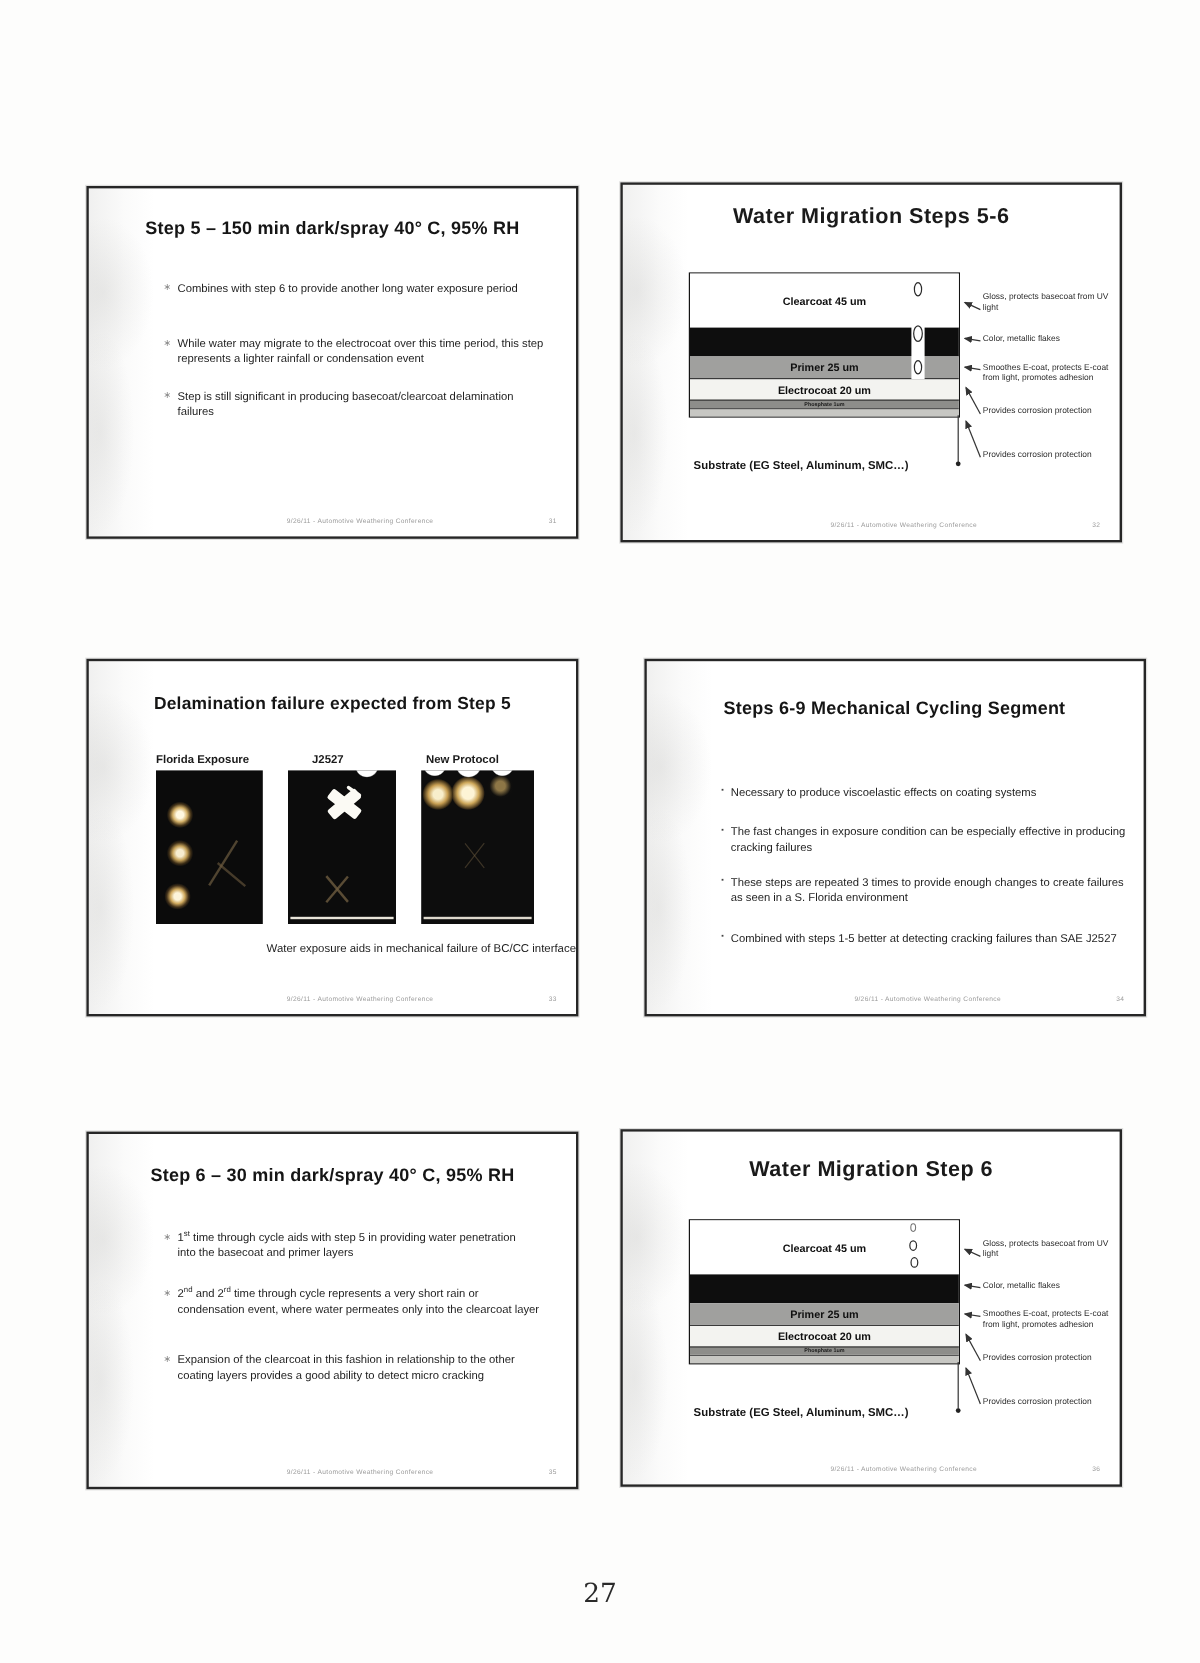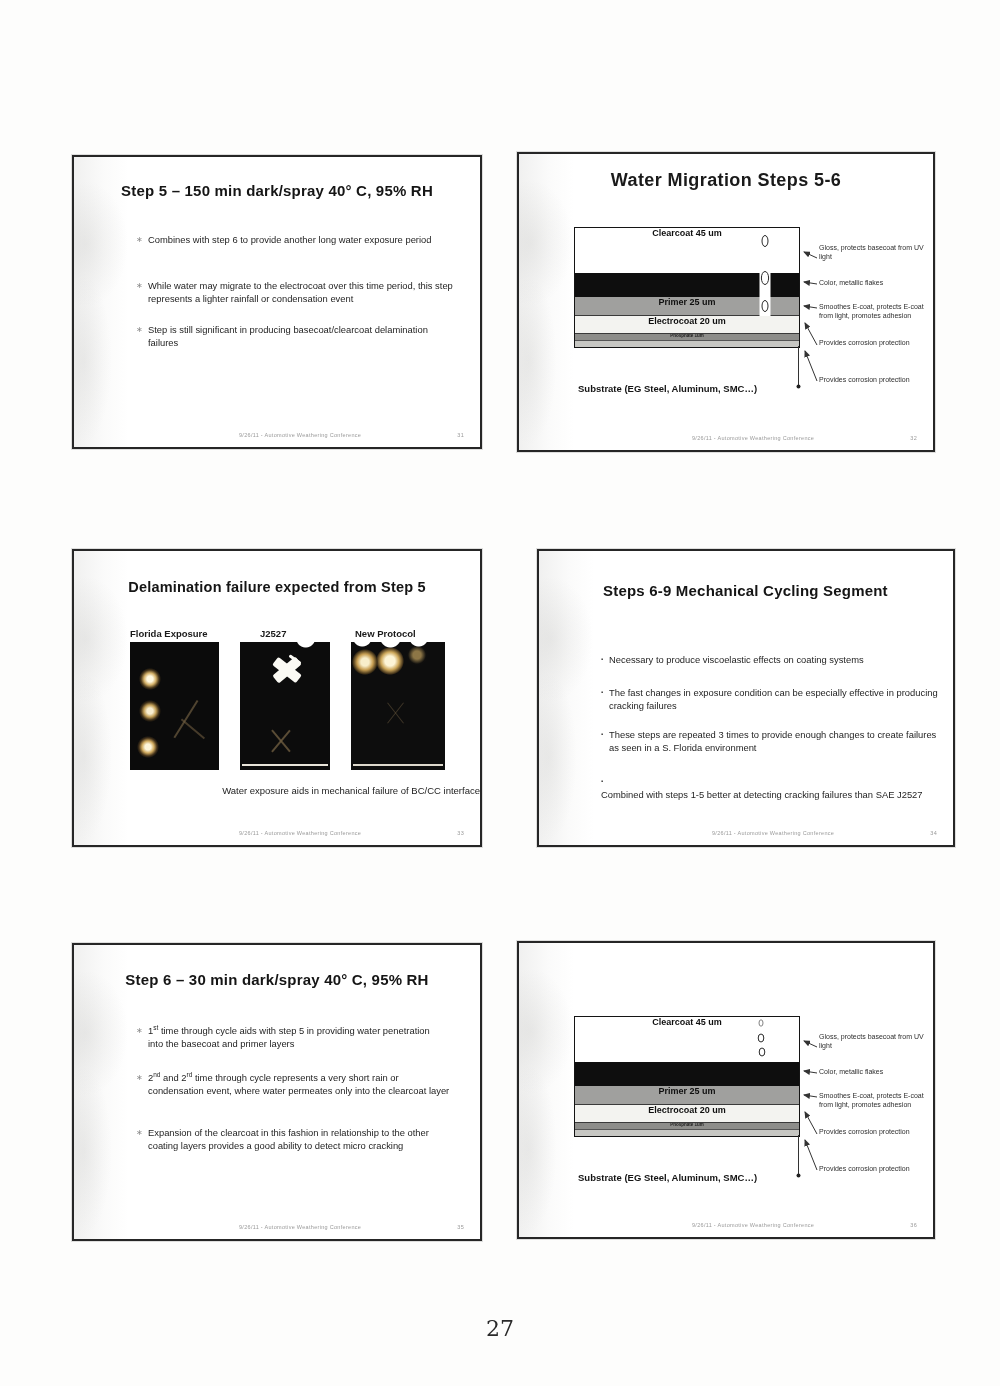--- a/index.html
+++ b/index.html
@@ -18,21 +18,21 @@
   .bullet{position:absolute;display:flex;align-items:flex-start;color:#1e1e1e;}
   .bmark{flex:0 0 12px;font-size:8px;color:#8a8a8a;line-height:13px;}
   .bmark.sq{font-size:6px;color:#444;flex:0 0 8px;line-height:13px;}
   .btext{font-size:9.4px;line-height:1.42;color:#1e1e1e;}
   sup{font-size:6.5px;line-height:0;}
   .footer{position:absolute;bottom:9px;right:16px;width:225px;display:flex;
           justify-content:space-between;font-size:5.5px;color:#9a9a9a;
           filter:blur(.4px);letter-spacing:.3px;}
   
   .stack{position:absolute;border:1.4px solid #141414;}
-  .layer{position:relative;display:flex;justify-content:center;}
+  .layer{position:relative;display:flex;align-items:center;justify-content:center;}
   .lclear{background:#fff;}
   .lbase{background:#0e0e0e;}
   .lprimer{background:#a0a09e;}
   .lelectro{background:#f3f3f0;border-top:1px solid #3a3a3a;}
   .lphos{background:#8d8d8a;border-top:1px solid #3a3a3a;overflow:hidden;}
   .lsub{background:#c7c7c3;border-top:1px solid #555;}
   .llabel{font-size:9px;font-weight:bold;color:#0f0f0f;white-space:nowrap;}
   .plabel{font-size:4.5px;font-weight:bold;color:#1c1c1c;white-space:nowrap;line-height:1;}
   .sub-label{position:absolute;font-size:9.5px;font-weight:bold;color:#141414;white-space:nowrap;margin-top:33px;}
   .ann{position:absolute;left:300px;width:110px;font-size:7px;line-height:1.3;color:#2e2e2e;}
@@ -181,21 +181,21 @@
       <span class="btext">Necessary to produce viscoelastic effects on coating systems</span>
     </div>
     <div class="bullet" style="left:62px;top:135px;width:342px;">
       <span class="bmark sq">▪</span>
       <span class="btext">The fast changes in exposure condition can be especially effective in producing cracking failures</span>
     </div>
     <div class="bullet" style="left:62px;top:177px;width:342px;">
       <span class="bmark sq">▪</span>
       <span class="btext">These steps are repeated 3 times to provide enough changes to create failures as seen in a S. Florida environment</span>
     </div>
-    <div class="bullet" style="left:62px;top:224px;width:342px;flex-direction:column;">
+    <div class="bullet" style="left:62px;top:224px;width:342px;">
       <span class="bmark sq">▪</span>
       <span class="btext">Combined with steps 1-5 better at detecting cracking failures than SAE J2527</span>
     </div>
     <div class="footer">
       <span>9/26/11 - Automotive Weathering Conference</span>
       <span>34</span>
     </div>
   </div>
 
   <div class="slide" style="left:72px;top:943px;width:406px;height:294px;">
@@ -212,20 +212,21 @@
       <span class="bmark">∗</span>
       <span class="btext">Expansion of the clearcoat in this fashion in relationship to the other coating layers provides a good ability to detect micro cracking</span>
     </div>
     <div class="footer">
       <span>9/26/11 - Automotive Weathering Conference</span>
       <span>35</span>
     </div>
   </div>
 
   <div class="slide" style="left:517px;top:941px;width:414px;height:294px;">
+    <div class="s-title wm" style="top:21px;">Water Migration Step 6</div>
 
     <div class="stack" style="left:55px;top:73px;width:224px;">
       <div class="layer lclear" style="height:45px;">
         <span class="llabel">Clearcoat  45 um</span>
         </div>
       <div class="layer lbase" style="height:24px;"></div>
       <div class="layer lprimer" style="height:18px;">
         <span class="llabel">Primer  25 um</span>
         </div>
       <div class="layer lelectro" style="height:17px;">

